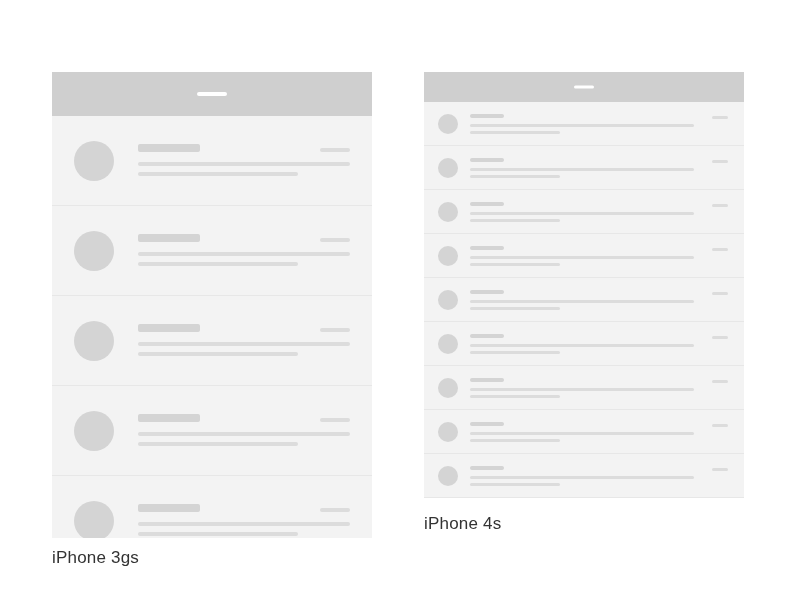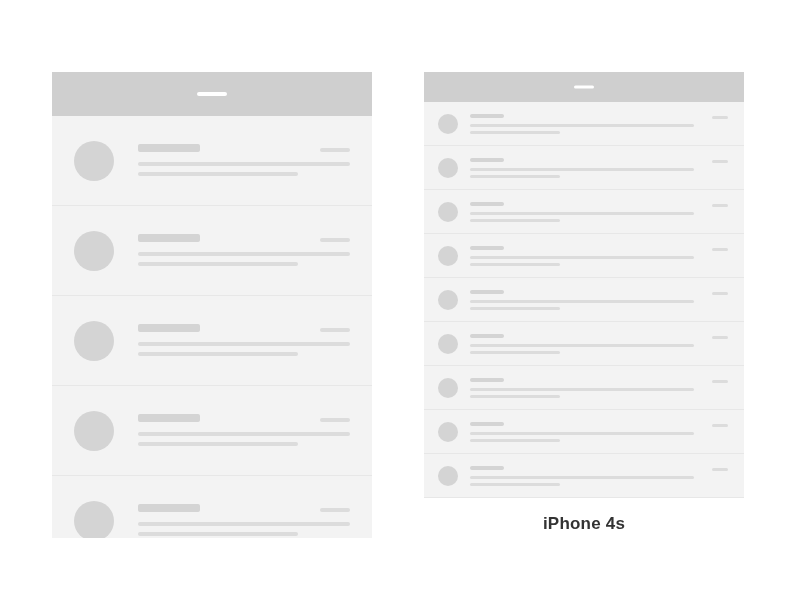--- a/index.html
+++ b/index.html
@@ -92,23 +92,23 @@
     border-radius: 2px;
   }
   .left-device .line1 { left: 86px; top: 46px; height: 4px; right: 22px; }
   .left-device .line2 { left: 86px; top: 56px; height: 4px; width: 160px; }
   .right-device .line1 { left: 46px; top: 22px; height: 3px; right: 50px; }
   .right-device .line2 { left: 46px; top: 29px; height: 3px; width: 90px; }
 
   .caption {
     position: absolute;
     font-size: 17px;
-    font-weight: 700;
+    font-weight: 400;
     color: #333333;
-    text-align: center;
+    text-align: left;
     letter-spacing: 0.2px;
   }
   .caption-left {
     left: 52px; width: 320px; top: 548px;
   }
   .caption-right {
     left: 424px; width: 320px; top: 514px;
   }
 </style>
 </head>
@@ -223,15 +223,16 @@
         <div class="row">
           <div class="avatar"></div>
           <div class="title-bar"></div>
           <div class="meta-bar"></div>
           <div class="line line1"></div>
           <div class="line line2"></div>
         </div>
       </div>
   </div>
 
+  <div class="caption caption-left">iPhone 3gs</div>
 
   <div class="caption caption-right">iPhone 4s</div>
 </div>
 
 </body></html>

